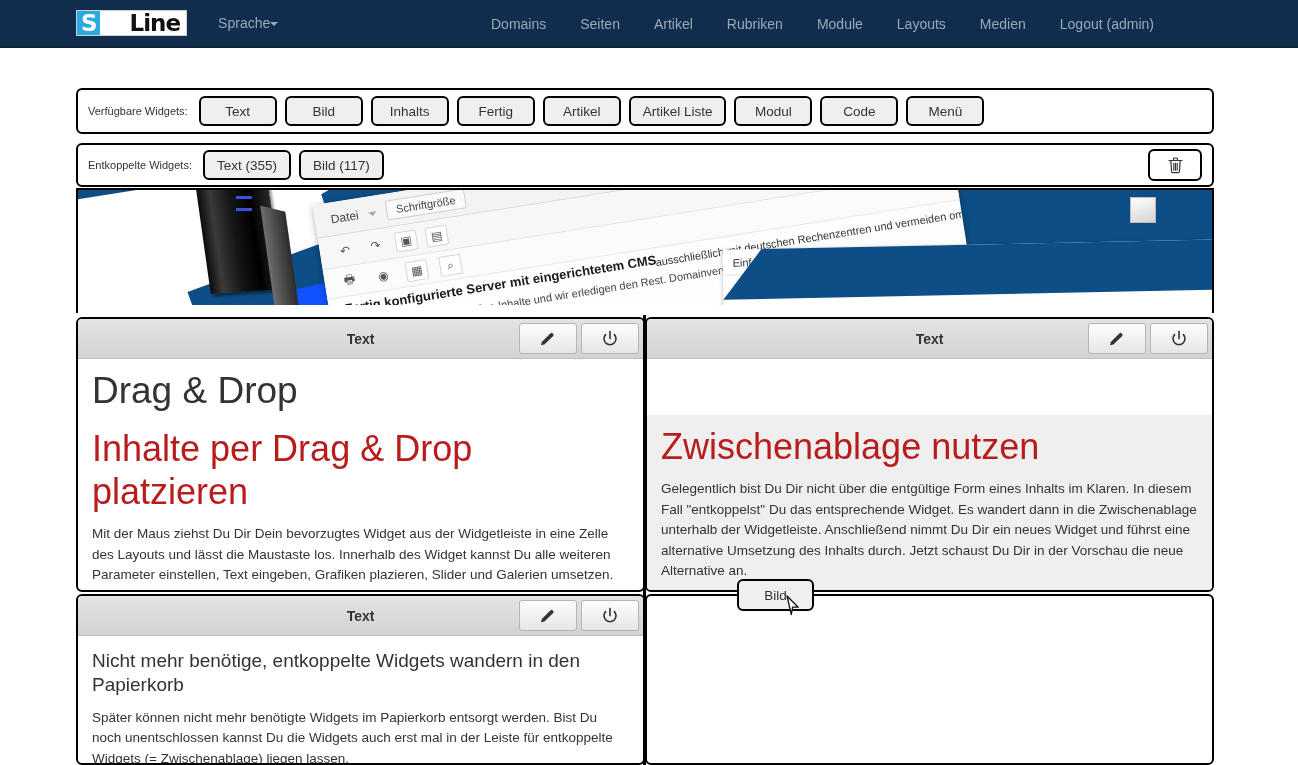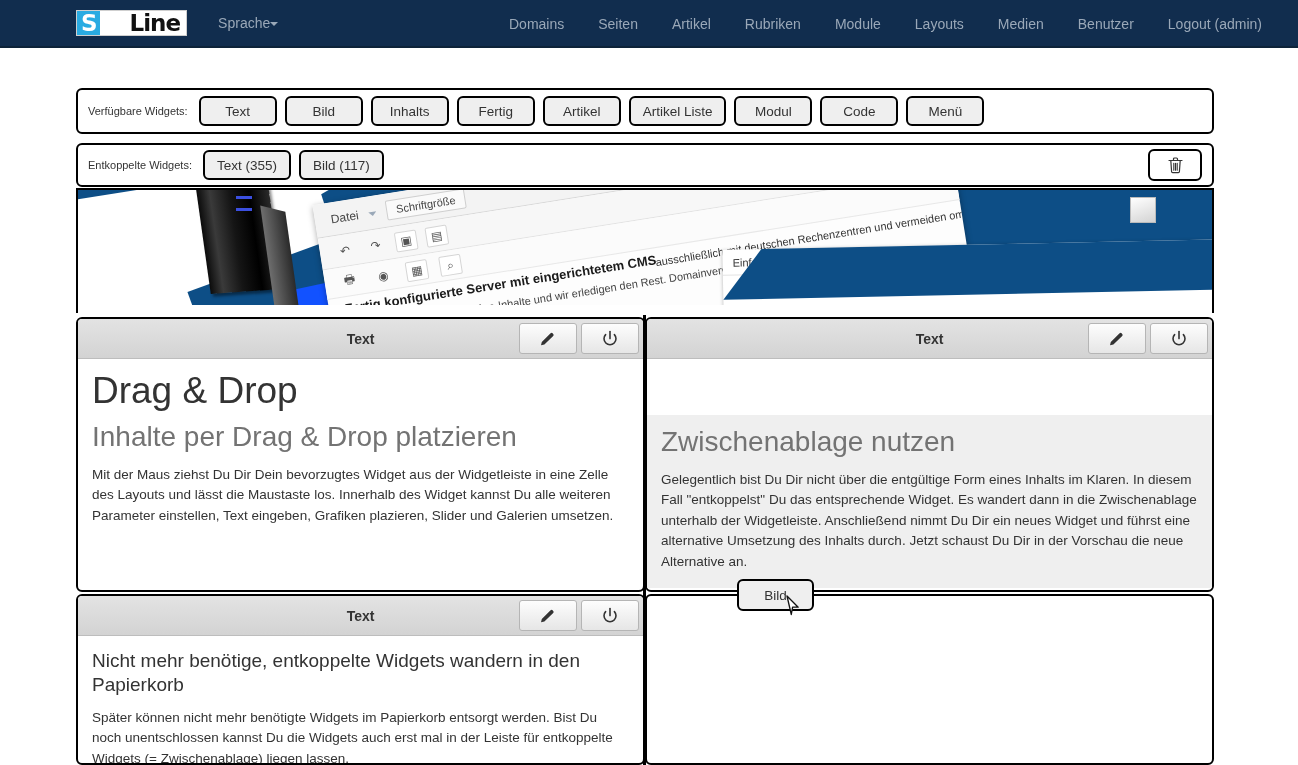--- a/index.html
+++ b/index.html
@@ -56,21 +56,21 @@
   }
   .caret {
     width: 0; height: 0;
     border-left: 4px solid transparent;
     border-right: 4px solid transparent;
     border-top: 4px solid #9aa8b8;
     display: inline-block;
     margin-top: 2px;
   }
   .nav-right {
-    position: absolute; left: 492px; top: 0;
+    position: absolute; left: 474px; top: 0;
     height: 48px;
     display: flex; align-items: center;
   }
   .nav-link {
     color: #9aa8b8;
     font-size: 14px;
     text-decoration: none;
     padding: 0 17px;
     line-height: 48px;
     white-space: nowrap;
@@ -301,22 +301,22 @@
     display: inline-flex; align-items: center; justify-content: center;
     cursor: pointer;
   }
   .widget-body { padding: 0 0 10px 0; }
 
   h1.w-h1 {
     font-size: 37px; font-weight: 400; color: #333333;
     margin: 11px 0 0 0; padding: 0 14px; line-height: 1.16;
   }
   h2.w-h2 {
-    font-size: 28px; font-weight: 400; color: #737373;
-    margin: 7px 0 0 0; padding: 0 14px; line-height: 1.2;
+    font-size: 36px; font-weight: 400; color: #b91c1c;
+    margin: 14px 0 0 0; padding: 0 14px; line-height: 1.2;
   }
   h3.w-h3 {
     font-size: 19px; font-weight: 400; color: #333333;
     margin: 13px 0 0 0; padding: 0 14px; line-height: 1.25;
   }
   p.w-p {
     font-size: 13.5px; color: #333333;
     margin: 11px 0 0 0; padding: 0 14px; line-height: 1.52;
   }
   .tr-body {
@@ -358,21 +358,20 @@
     <span class="caret"></span>
   </div>
   <div class="nav-right">
     <a class="nav-link">Domains</a>
     <a class="nav-link">Seiten</a>
     <a class="nav-link">Artikel</a>
     <a class="nav-link">Rubriken</a>
     <a class="nav-link">Module</a>
     <a class="nav-link">Layouts</a>
     <a class="nav-link">Medien</a>
-    <a class="nav-link">Benutzer</a>
     <a class="nav-link">Logout (admin)</a>
   </div>
 </div>
 
 <div class="panel" id="available-panel">
   <div class="panel-inner">
     <span class="panel-label">Verfügbare Widgets:</span>
     <button class="wbtn">Text</button>
     <button class="wbtn">Bild</button>
     <button class="wbtn">Inhalts</button>

